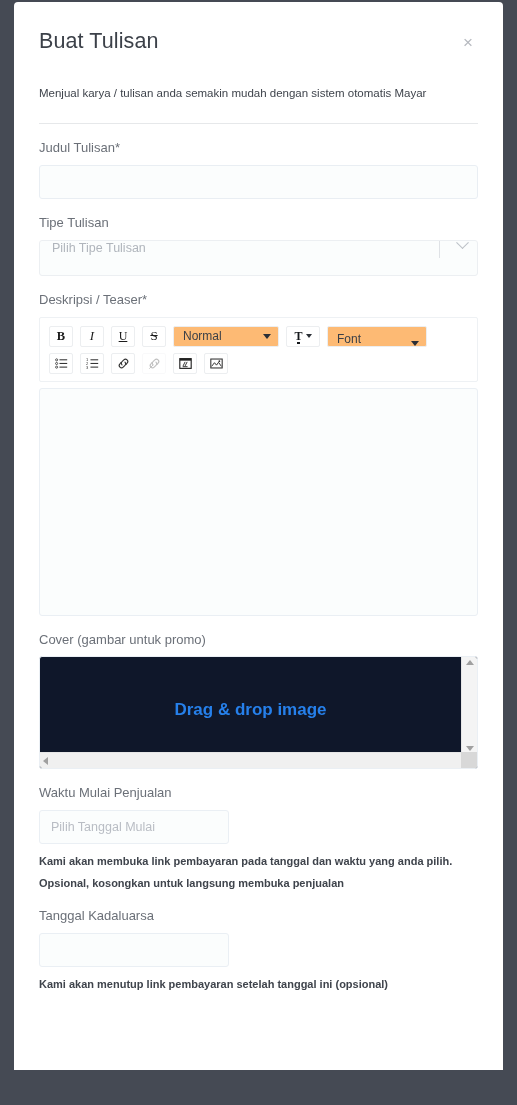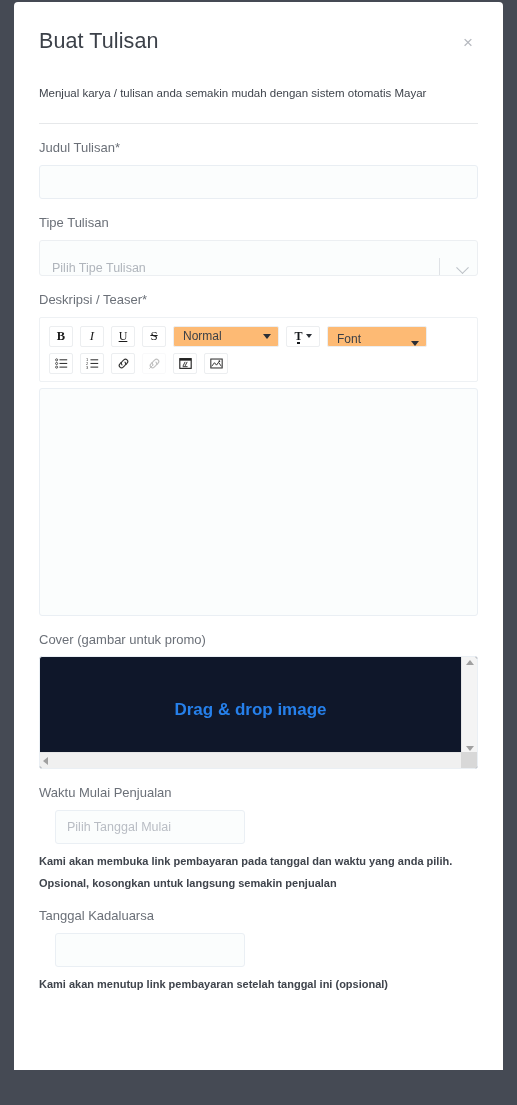--- a/index.html
+++ b/index.html
@@ -102,21 +102,21 @@
 
   
   .select-wrap {
     position: relative;
     width: 100%;
     height: 36px;
     border: 1px solid #eceff2;
     border-radius: 3px;
     background: #fbfdfd;
     display: flex;
-    align-items: flex-end;
+    align-items: flex-start;
   }
   .select-value {
     font-size: 12.5px;
     color: #b0b5bc;
     padding-left: 12px;
     flex: 1;
   }
   .select-sep {
     width: 1px;
     height: 17px;
@@ -301,21 +301,20 @@
     width: 190px;
     height: 34px;
     border: 1px solid #eaeff4;
     border-radius: 3px;
     background: #fbfdfd;
     font-size: 12.5px;
     color: #4a5059;
     padding: 0 11px;
     outline: none;
     font-family: "Liberation Sans", sans-serif;
-    margin-left: 16px;
   }
   .date-input::placeholder { color: #b9bdc4; }
 
   .help {
     font-size: 11px;
     color: #3f444c;
     line-height: 1.55;
     margin-top: 9px;
     font-weight: bold;
   }
@@ -451,21 +450,21 @@
         </div>
         <div class="hscroll-corner"></div>
       </div>
     </div>
 
     <div class="field">
       <div class="field-label">Waktu Mulai Penjualan</div>
       <input class="date-input" type="text" placeholder="Pilih Tanggal Mulai" style="">
       <div class="help">
         <p>Kami akan membuka link pembayaran pada tanggal dan waktu yang anda pilih.</p>
-        <p>Opsional, kosongkan untuk langsung semakin penjualan</p>
+        <p>Opsional, kosongkan untuk langsung membuka penjualan</p>
       </div>
     </div>
 
     <div class="field">
       <div class="field-label">Tanggal Kadaluarsa</div>
       <input class="date-input" type="text" placeholder="" style="">
       <div class="help">
         <p>Kami akan menutup link pembayaran setelah tanggal ini (opsional)</p>
       </div>
     </div>

